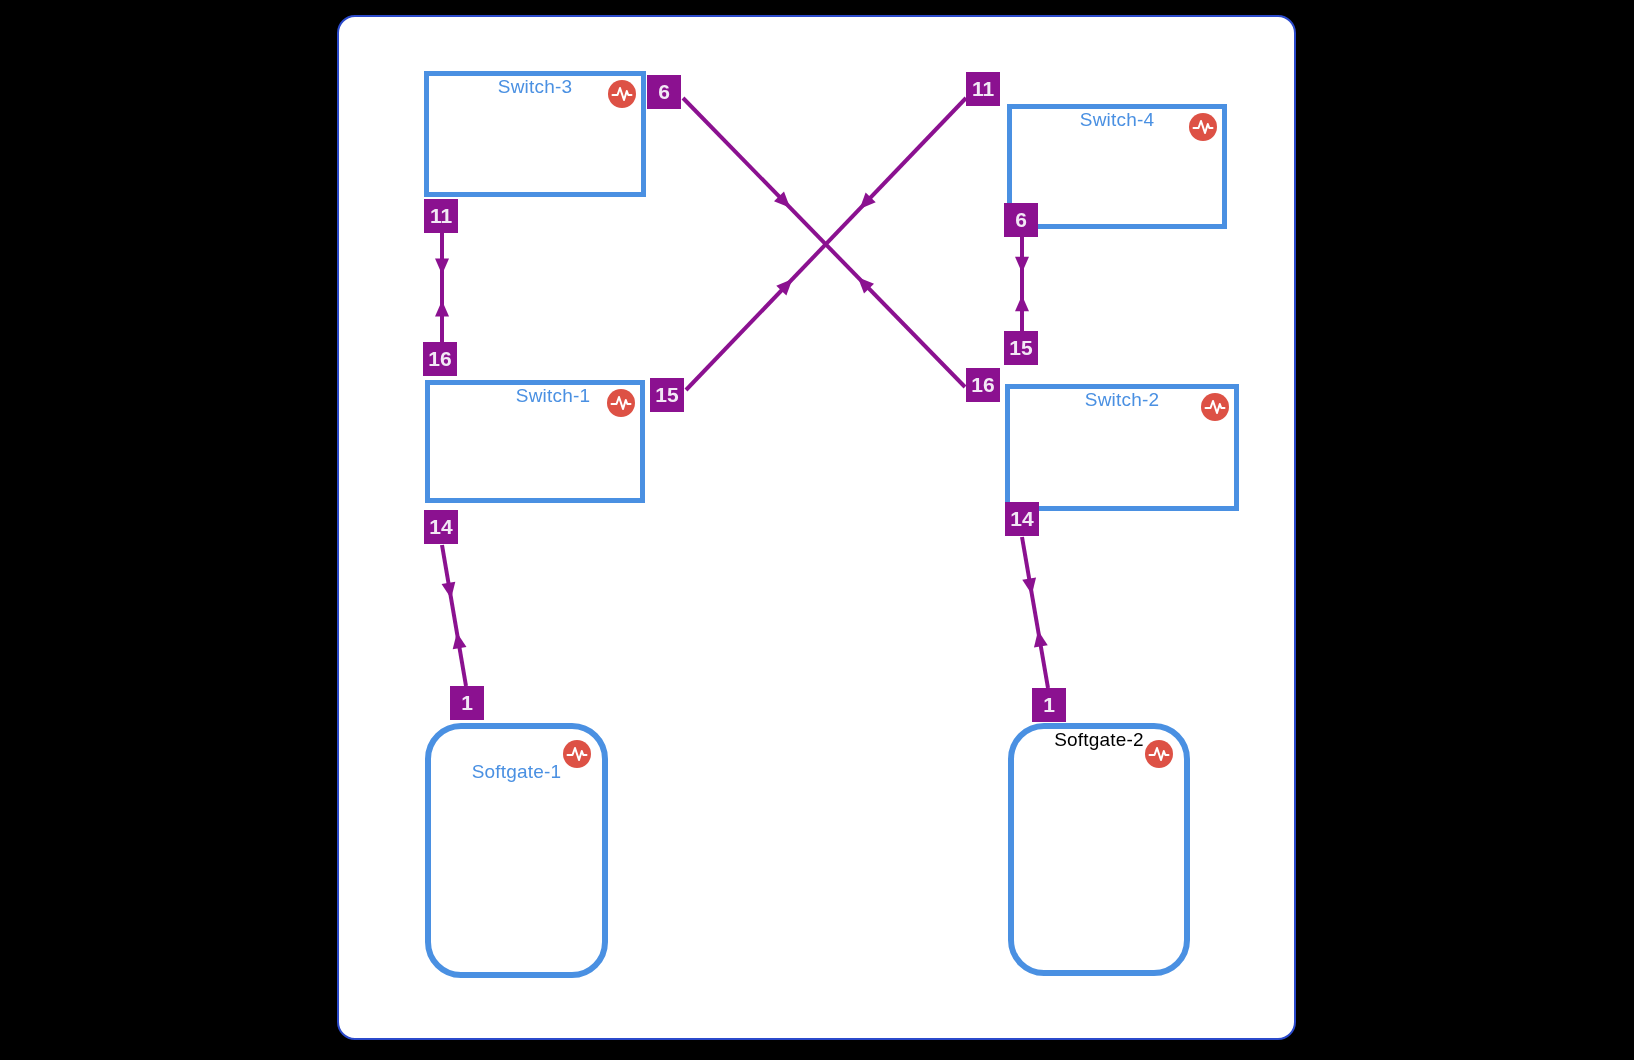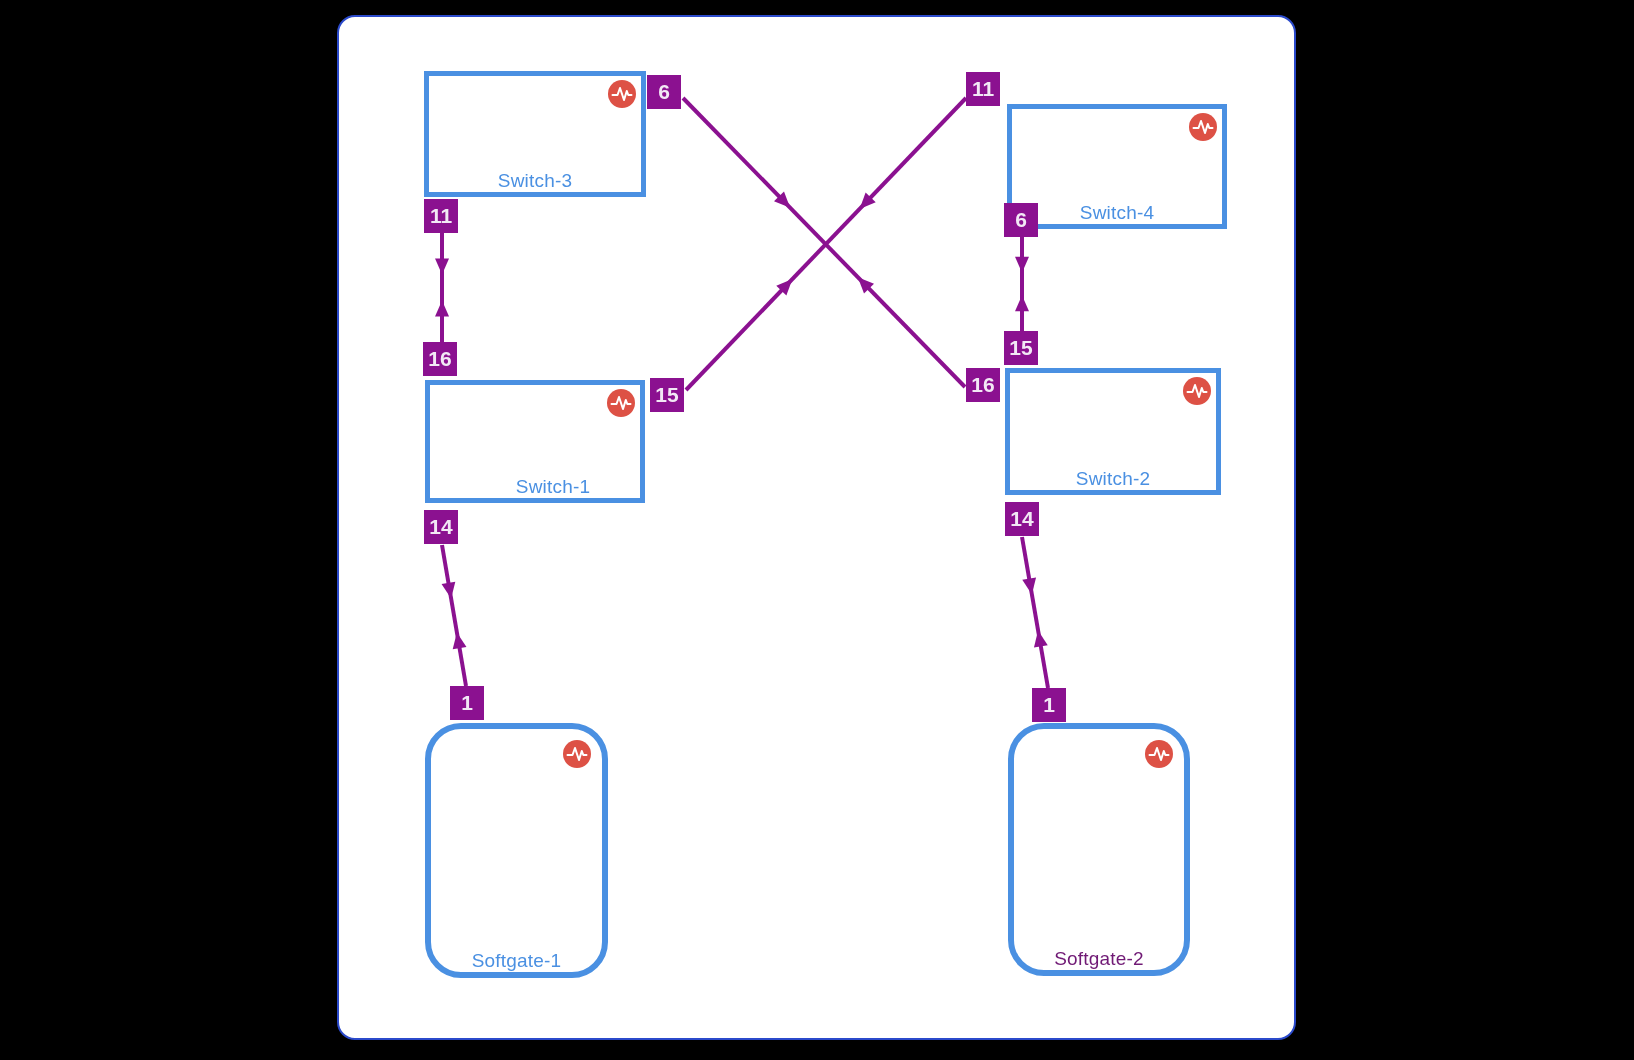--- a/index.html
+++ b/index.html
@@ -17,21 +17,21 @@
     background:#ffffff;
     border:2px solid #2b4acb;
     border-radius:18px;
     box-sizing:border-box;
   }
   #links-svg{position:absolute;left:0;top:0;width:1634px;height:1060px;z-index:2;}
   .node{
     position:absolute;
     background:#ffffff;
     box-sizing:border-box;
-    display:flex;align-items:flex-end;justify-content:center;
+    display:flex;align-items:flex-start;justify-content:center;
     z-index:3;
   }
   .node.switch{border:5px solid #4a90e2;}
   .node.softgate{border:6px solid #4a90e2;border-radius:36px;}
   .node-label{
     color:#4a90e2;
     font-size:19px;
     letter-spacing:0.2px;
   }
   .status-icon{
@@ -98,21 +98,21 @@
         <span class="node-label" style="color: rgb(74, 144, 226);">Switch-4</span>
       </div>
       <div class="node switch" style="left: 425px; top: 380px; width: 220px; height: 123px; padding-left: 36px;">
         <span class="status-icon" style="background: rgb(221, 81, 69);">
           <svg width="28" height="28" viewBox="0 0 28 28">
             <path d="M4.5 15 H9.5 L12 8 L16 20 L18.8 11 L20.3 15 H23.5" fill="none" stroke="#ffffff" stroke-width="2" stroke-linecap="round" stroke-linejoin="round"></path>
           </svg>
         </span>
         <span class="node-label" style="color: rgb(74, 144, 226);">Switch-1</span>
       </div>
-      <div class="node switch" style="left: 1005px; top: 368px; width: 216px; height: 127px;">
+      <div class="node switch" style="left: 1005px; top: 384px; width: 234px; height: 127px;">
         <span class="status-icon" style="background: rgb(221, 81, 69);">
           <svg width="28" height="28" viewBox="0 0 28 28">
             <path d="M4.5 15 H9.5 L12 8 L16 20 L18.8 11 L20.3 15 H23.5" fill="none" stroke="#ffffff" stroke-width="2" stroke-linecap="round" stroke-linejoin="round"></path>
           </svg>
         </span>
         <span class="node-label" style="color: rgb(74, 144, 226);">Switch-2</span>
       </div>
       <div class="node softgate" style="left: 425px; top: 723px; width: 183px; height: 255px;">
         <span class="status-icon" style="background: rgb(221, 81, 69);">
           <svg width="28" height="28" viewBox="0 0 28 28">
@@ -120,21 +120,21 @@
           </svg>
         </span>
         <span class="node-label" style="color: rgb(74, 144, 226); margin-top: 32px;">Softgate-1</span>
       </div>
       <div class="node softgate" style="left: 1008px; top: 723px; width: 182px; height: 253px;">
         <span class="status-icon" style="background: rgb(221, 81, 69);">
           <svg width="28" height="28" viewBox="0 0 28 28">
             <path d="M4.5 15 H9.5 L12 8 L16 20 L18.8 11 L20.3 15 H23.5" fill="none" stroke="#ffffff" stroke-width="2" stroke-linecap="round" stroke-linejoin="round"></path>
           </svg>
         </span>
-        <span class="node-label" style="color: #701a75;">Softgate-2</span>
+        <span class="node-label" style="color: #000000;">Softgate-2</span>
       </div>
     </div>
   <div id="ports-layer">
       <div class="port" style="left: 647px; top: 75px; background: rgb(139, 17, 144); color: rgb(242, 232, 245);">6</div>
       <div class="port" style="left: 424px; top: 199px; background: rgb(139, 17, 144); color: rgb(242, 232, 245);">11</div>
       <div class="port" style="left: 966px; top: 72px; background: rgb(139, 17, 144); color: rgb(242, 232, 245);">11</div>
       <div class="port" style="left: 1004px; top: 203px; background: rgb(139, 17, 144); color: rgb(242, 232, 245);">6</div>
       <div class="port" style="left: 423px; top: 342px; background: rgb(139, 17, 144); color: rgb(242, 232, 245);">16</div>
       <div class="port" style="left: 650px; top: 378px; background: rgb(139, 17, 144); color: rgb(242, 232, 245);">15</div>
       <div class="port" style="left: 424px; top: 510px; background: rgb(139, 17, 144); color: rgb(242, 232, 245);">14</div>

